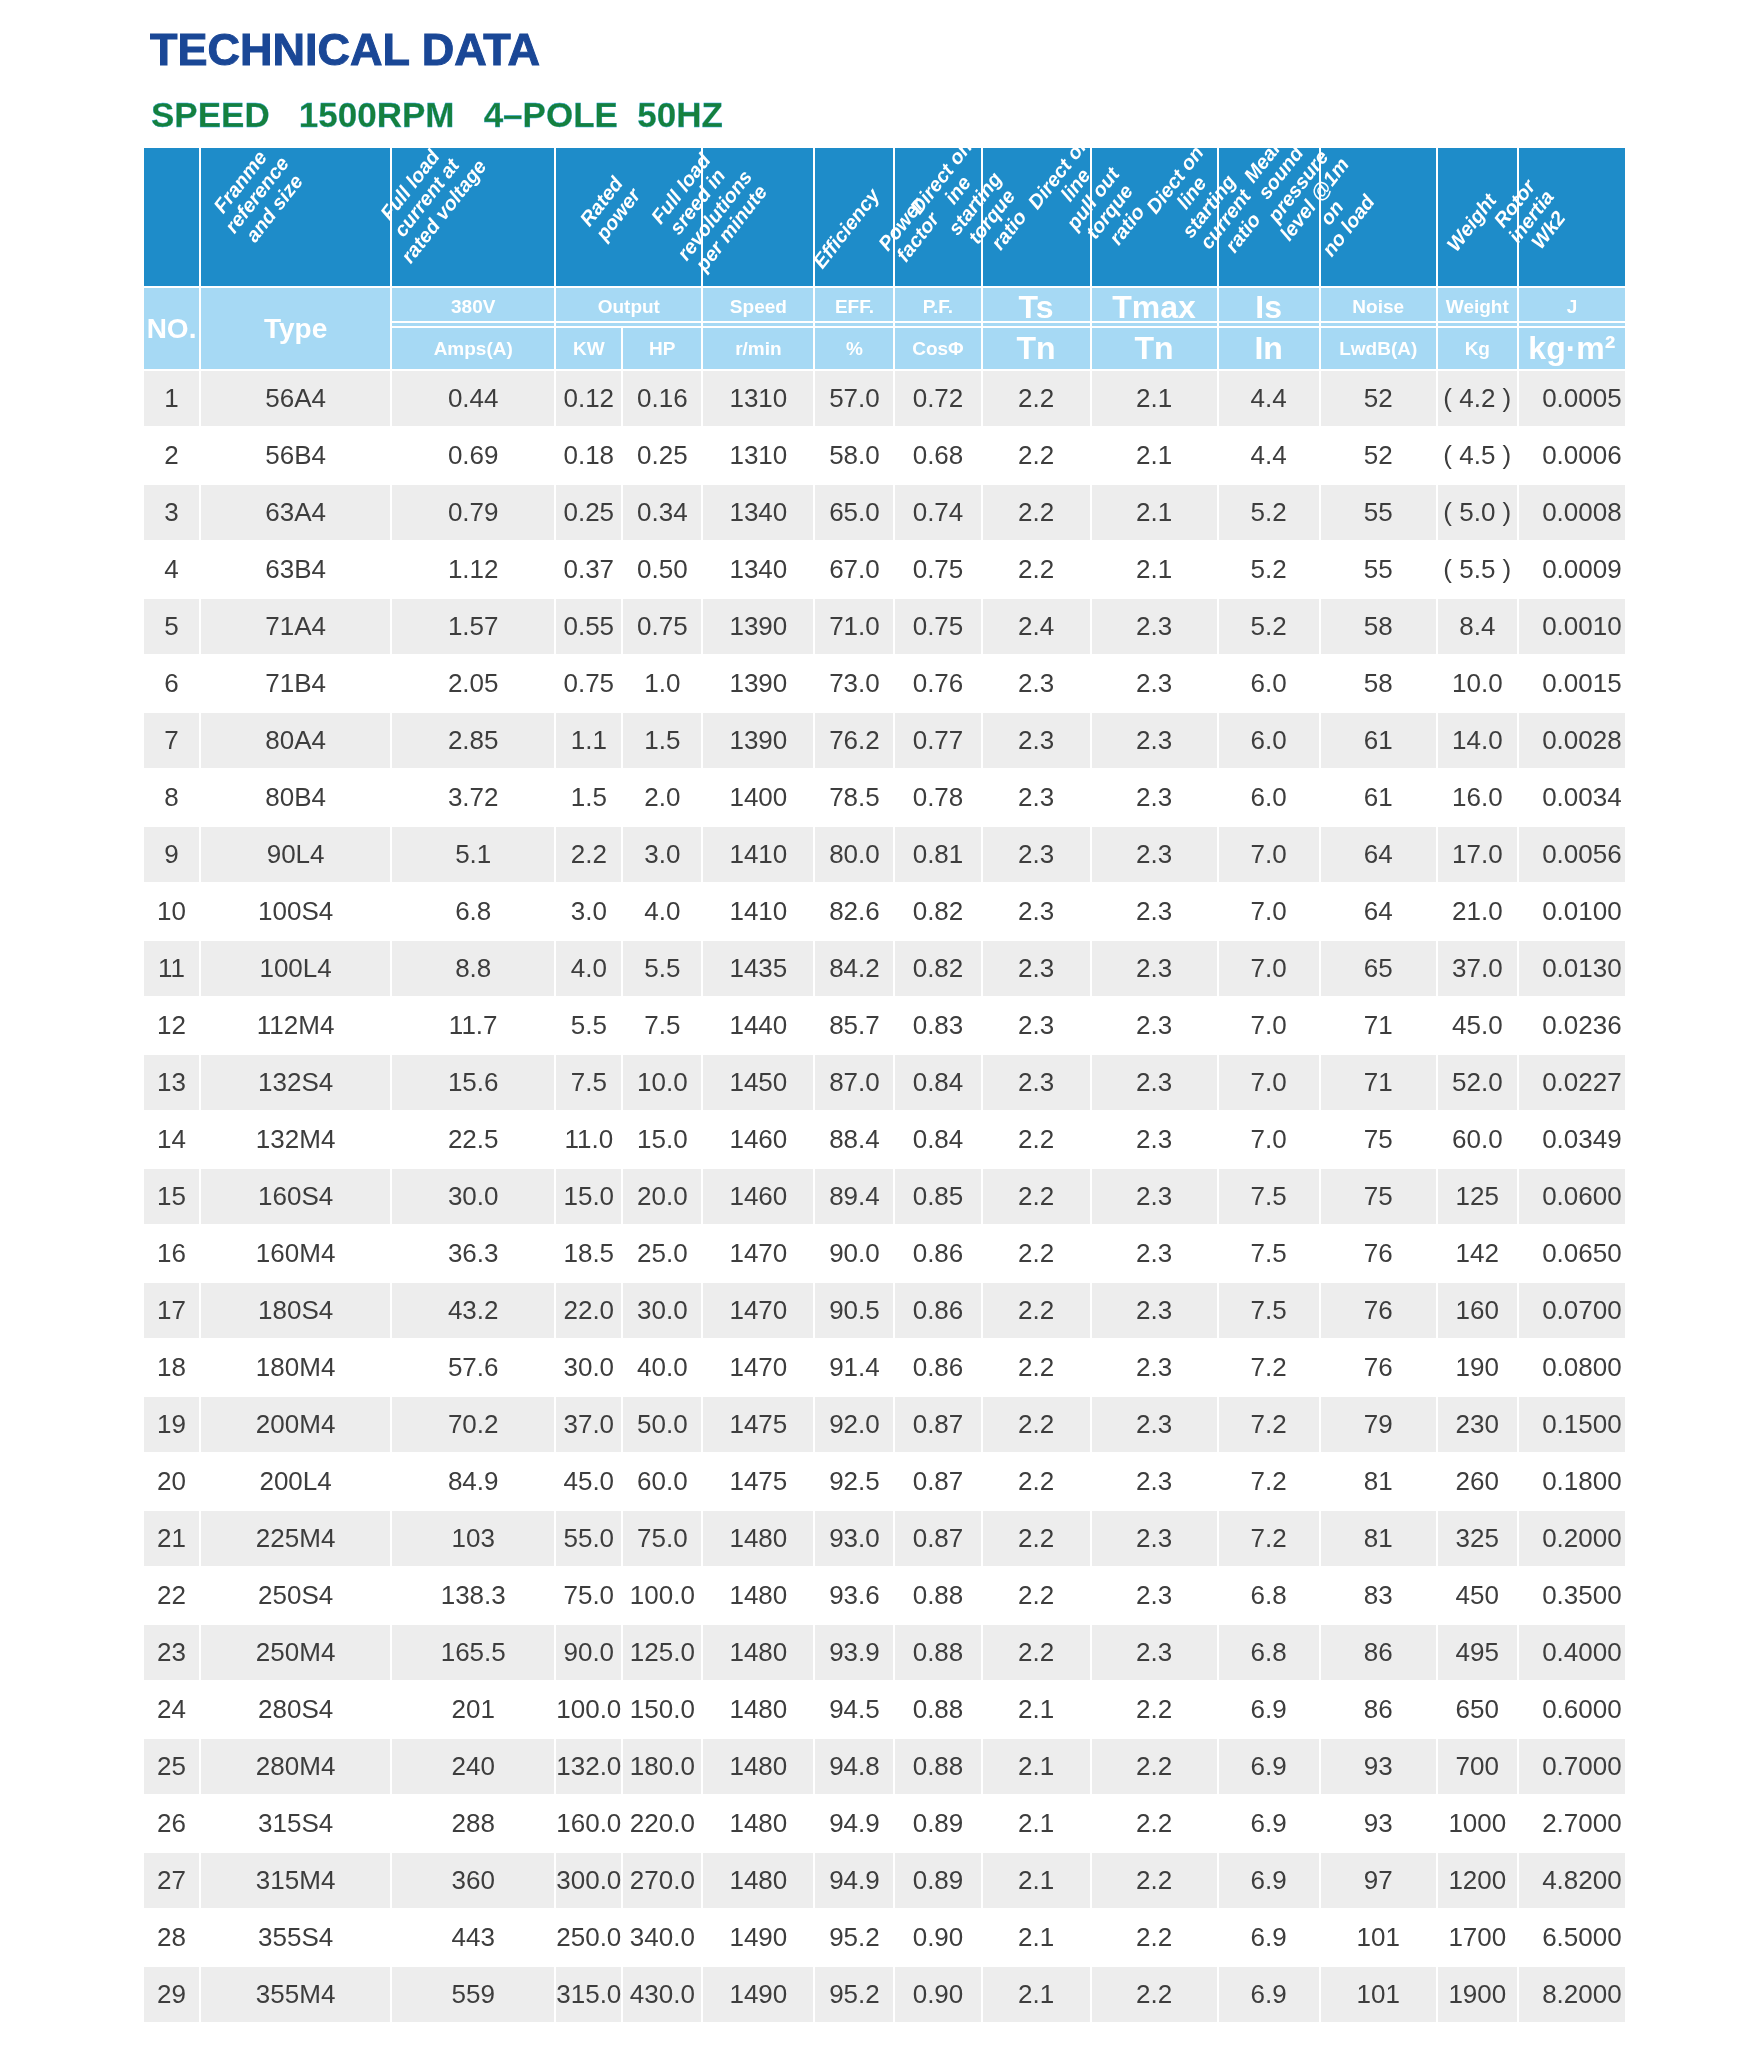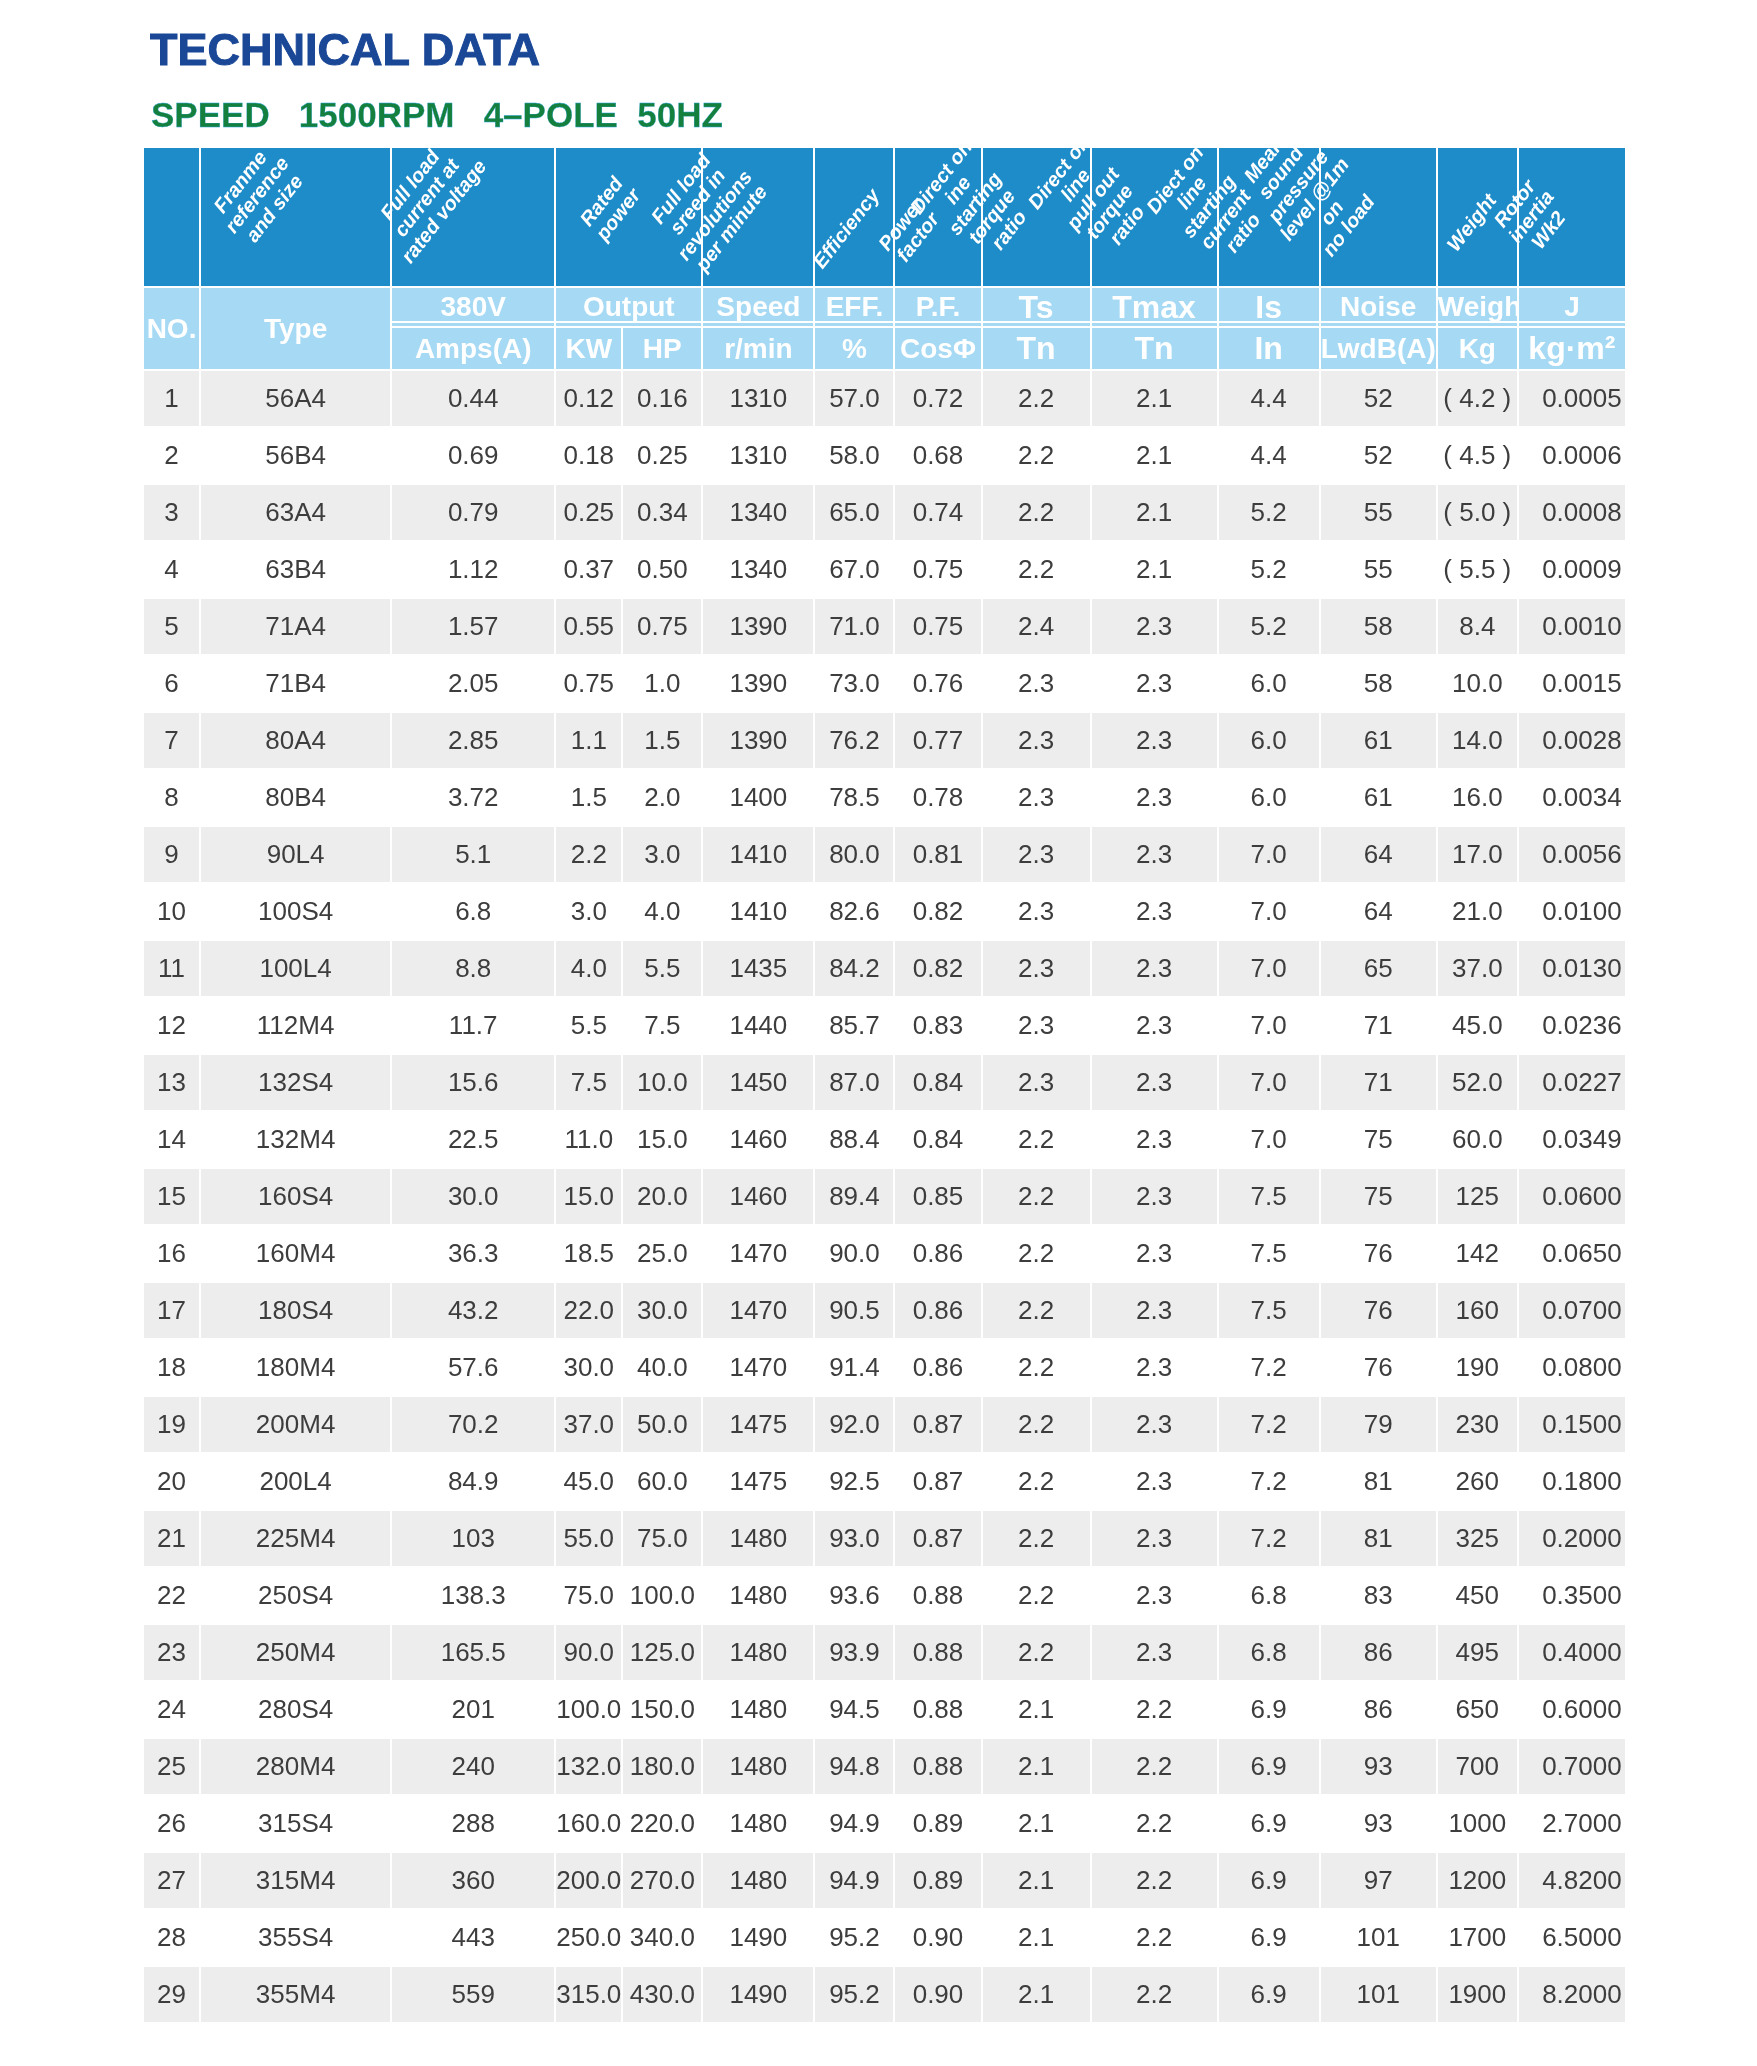--- a/index.html
+++ b/index.html
@@ -63,21 +63,21 @@
   .dc-is      .rot { left: 2%;  bottom: 8.4px; }
   .dc-noise   .rot { left: 1%;  bottom: 8.4px; }
   .dc-weight  .rot { left: 28%; bottom: 31px; }
   .dc-rotor   .rot { left: 8%;  bottom: 11.2px; }
 
   
   th.sub {
     background: #a6d9f4;
     color: #ffffff;
     font-weight: 700;
-    font-size: 28px;
+    font-size: 19px;
     text-align: center; vertical-align: middle;
     border-right: 2.1px solid #ffffff;
     white-space: nowrap;
   }
   th.sub.small { font-size: 32px; }
   tr.sub-a-row th:last-child, tr.sub-b-row th:last-child { border-right: none; }
   th.sub.a {
     height: 40px;
     border-bottom: 2.1px solid #ffffff;
     position: relative;
@@ -659,21 +659,21 @@
           <td>6.9</td>
           <td>93</td>
           <td>1000</td>
           <td>2.7000</td>
         </tr>
 
         <tr class="data-row">
           <td>27</td>
           <td>315M4</td>
           <td>360</td>
-          <td>200.0</td>
+          <td>300.0</td>
           <td>270.0</td>
           <td>1480</td>
           <td>94.9</td>
           <td>0.89</td>
           <td>2.1</td>
           <td>2.2</td>
           <td>6.9</td>
           <td>97</td>
           <td>1200</td>
           <td>4.8200</td>

